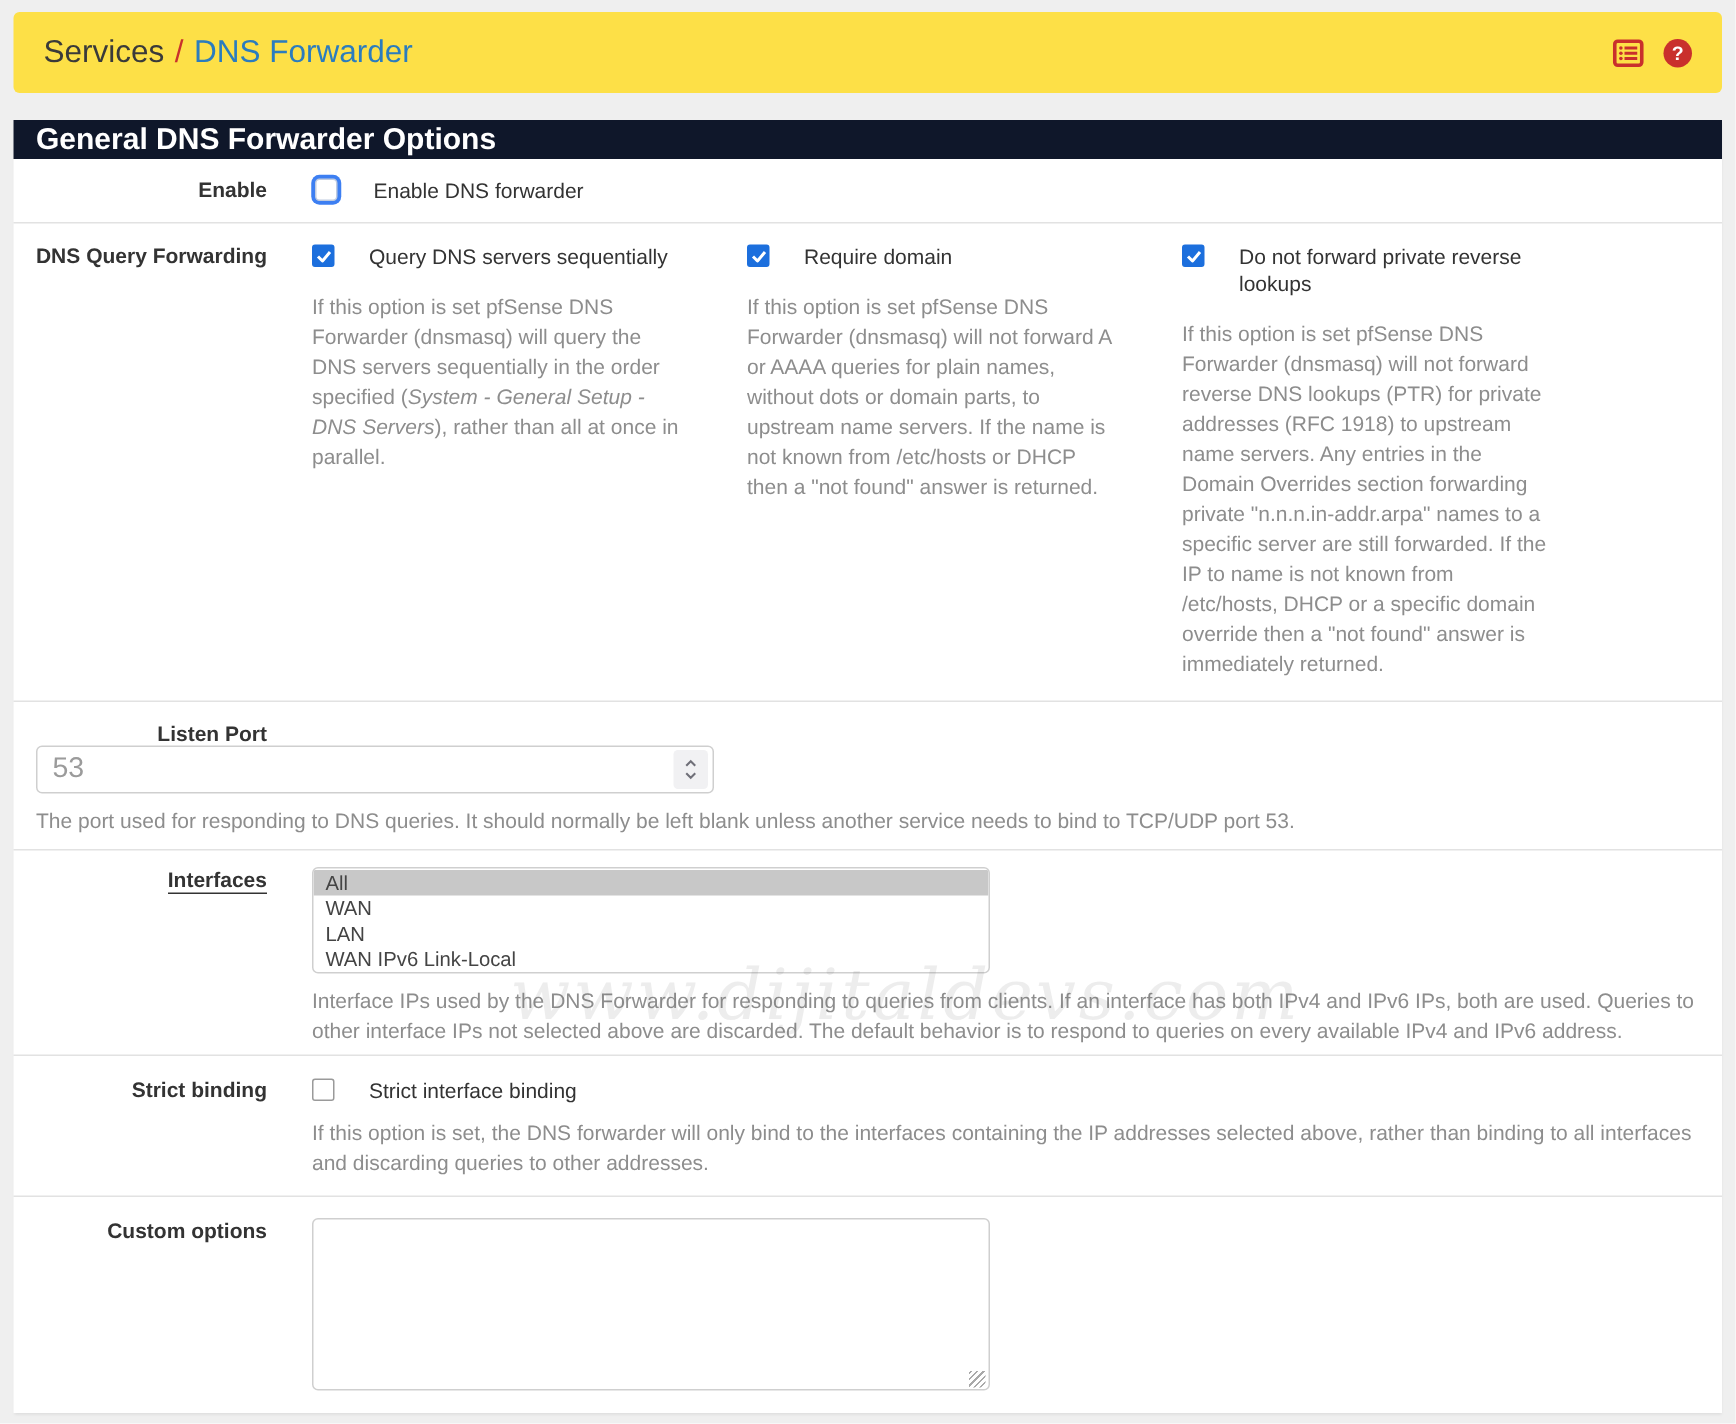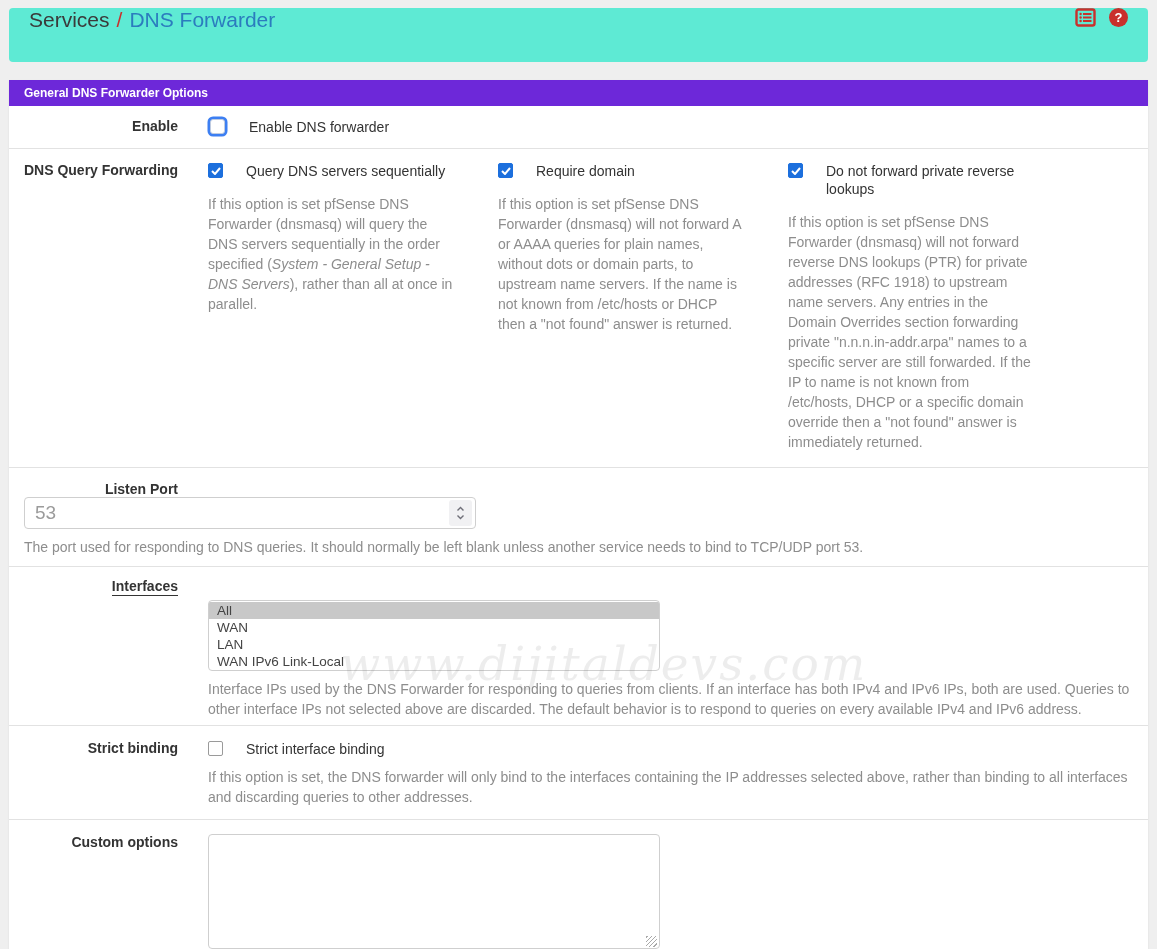--- a/index.html
+++ b/index.html
@@ -7,41 +7,41 @@
   body {
     width:1157px; height:949px; overflow:hidden;
     background:#efefef;
     font-family:"Liberation Sans", sans-serif;
     font-size:14px; color:#333;
     position:relative;
   }
   
   .crumb-bar {
     margin:8px 9px 0 9px; height:54px;
-    background:#5eead4; border-radius:4px;
-    display:flex; align-items:flex-start; padding:0 20px;
+    background:#fde047; border-radius:4px;
+    display:flex; align-items:center; padding:0 20px;
   }
   .crumb { font-size:21px; color:#3a3a3a; }
   .crumb .sep { color:#c9302c; padding:0 7px; }
   .crumb .page-link { color:#2b7cbe; cursor:pointer; }
   .bar-icons { margin-left:auto; display:flex; align-items:center; gap:13px; }
   .icon-btn { cursor:pointer; display:flex; align-items:center; }
   .help-circle {
     width:19px; height:19px; border-radius:50%;
     background:#c9302c; color:#fff; font-weight:bold; font-size:13px;
     display:flex; align-items:center; justify-content:center;
   }
   
   .panel {
     margin:18px 9px 0 9px; background:#fff;
     box-shadow:0 1px 2px rgba(0,0,0,0.08);
   }
   .panel-header {
-    height:26px; background:#6d28d9; color:#fff;
-    font-weight:bold; font-size:12px;
+    height:26px; background:#0f172a; color:#fff;
+    font-weight:bold; font-size:20px;
     display:flex; align-items:center; padding-left:15px;
   }
   .row {
     display:flex; border-bottom:1px solid #e2e2e2;
     padding-right:15px;
   }
   .row:last-child { border-bottom:none; }
   .lbl-col {
     flex:none; width:184px; padding-right:15px;
     text-align:right; font-weight:bold; color:#333;
@@ -85,21 +85,21 @@
     position:absolute; right:4px; top:3px; width:23px; height:26px;
     background:#f1f1f3; border-radius:3px;
     display:flex; flex-direction:column; align-items:center; justify-content:center;
     cursor:pointer;
   }
   .under-help { margin-top:8px; }
   
   .iface-lab { border-bottom:1px solid #333; padding-bottom:1px; }
   .sel-box {
     width:452px; height:71px; border:1px solid #cfcfcf; border-radius:4px;
-    background:#fff; overflow:hidden; padding-top:1px;margin-top:22px;
+    background:#fff; overflow:hidden; padding-top:1px;
   }
   .sel-opt { height:17px; line-height:17px; padding-left:8px; font-size:13.5px; color:#444; cursor:pointer; }
   .sel-opt.selected { background:#c8c8c8; }
   
   .strict-help1 { margin-top:9px; }
   .strict-help2 { margin-top:21px; }
   
   .custom-ta {
     width:452px; height:115px; border:1px solid #cfcfcf; border-radius:4px;
     resize:none; outline:none; background:#fff; position:relative;

